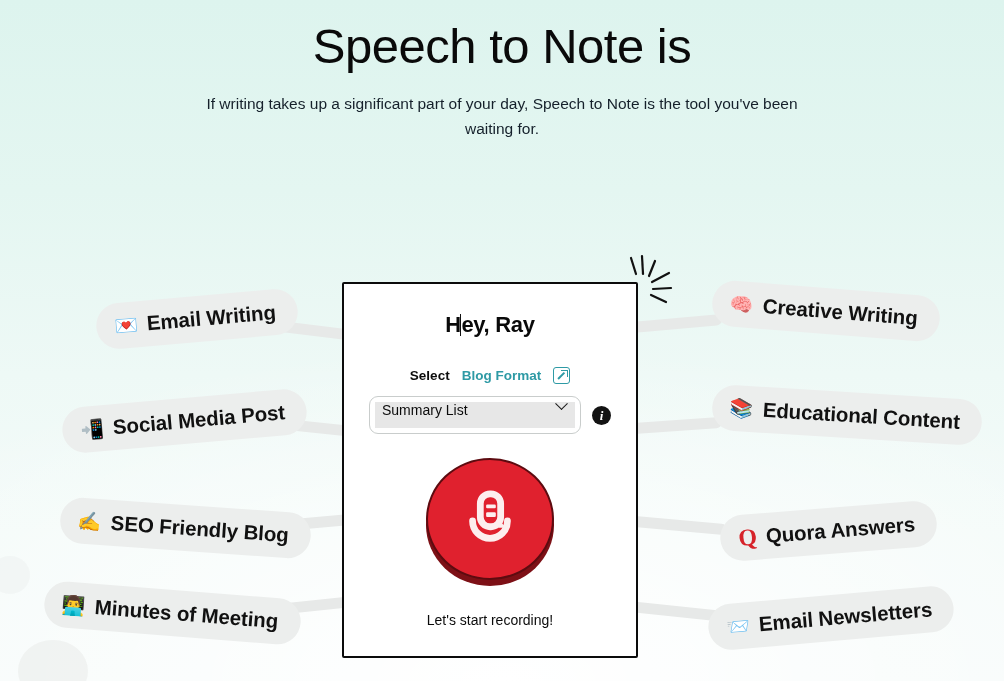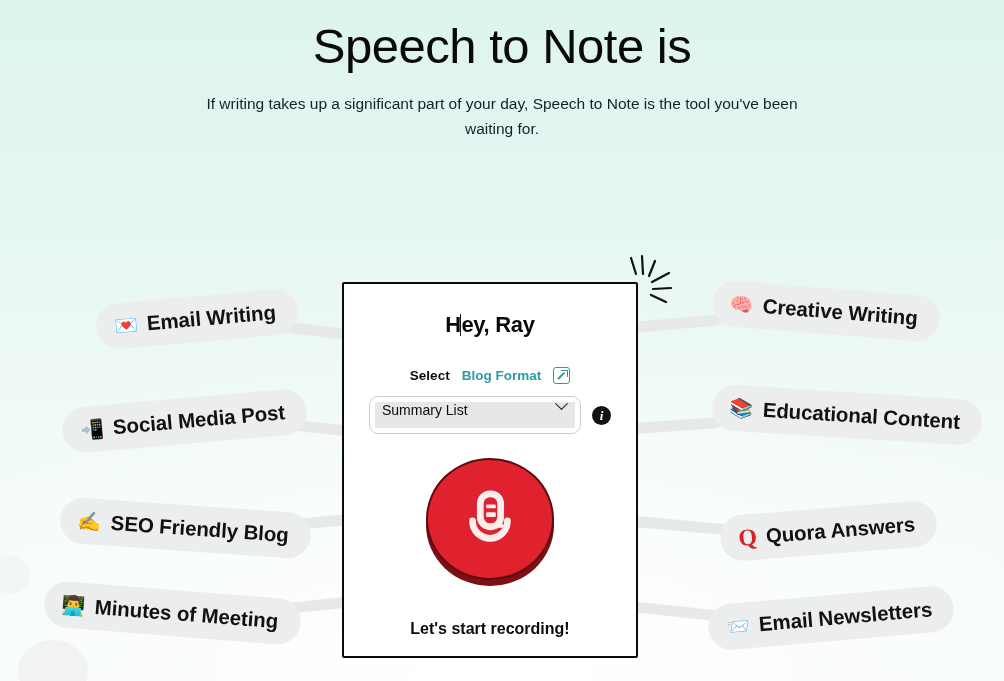--- a/index.html
+++ b/index.html
@@ -260,23 +260,23 @@
     border-radius: 50%;
     background: #e0212e;
     border: 2.5px solid #5d0b10;
     display: flex;
     align-items: center;
     justify-content: center;
   }
   .mic-glyph { width: 62px; height: 62px; display:block; }
 
   .record-text {
-    margin-top: 34px;
-    font-size: 16px;
-    font-weight: 700;
+    margin-top: 26px;
+    font-size: 14px;
+    font-weight: 400;
     color: #0b0b0b;
   }
 
   
   .sparkle {
     position: absolute;
     left: 622px;
     top: 252px;
     width: 56px;
     height: 52px;

